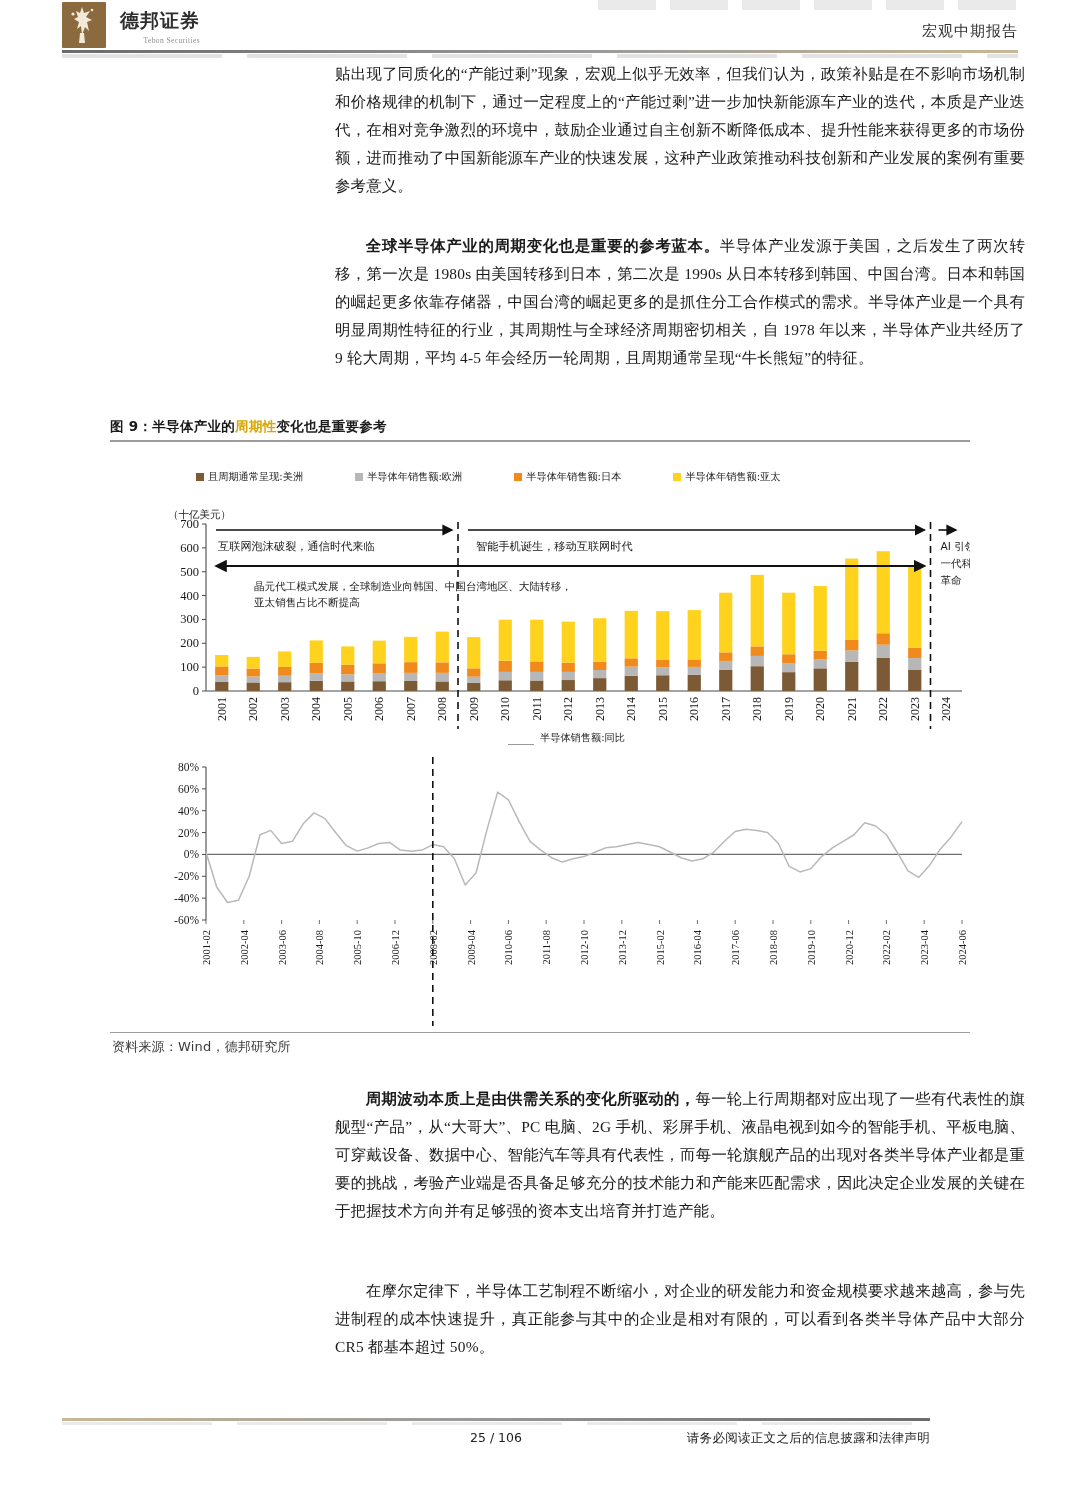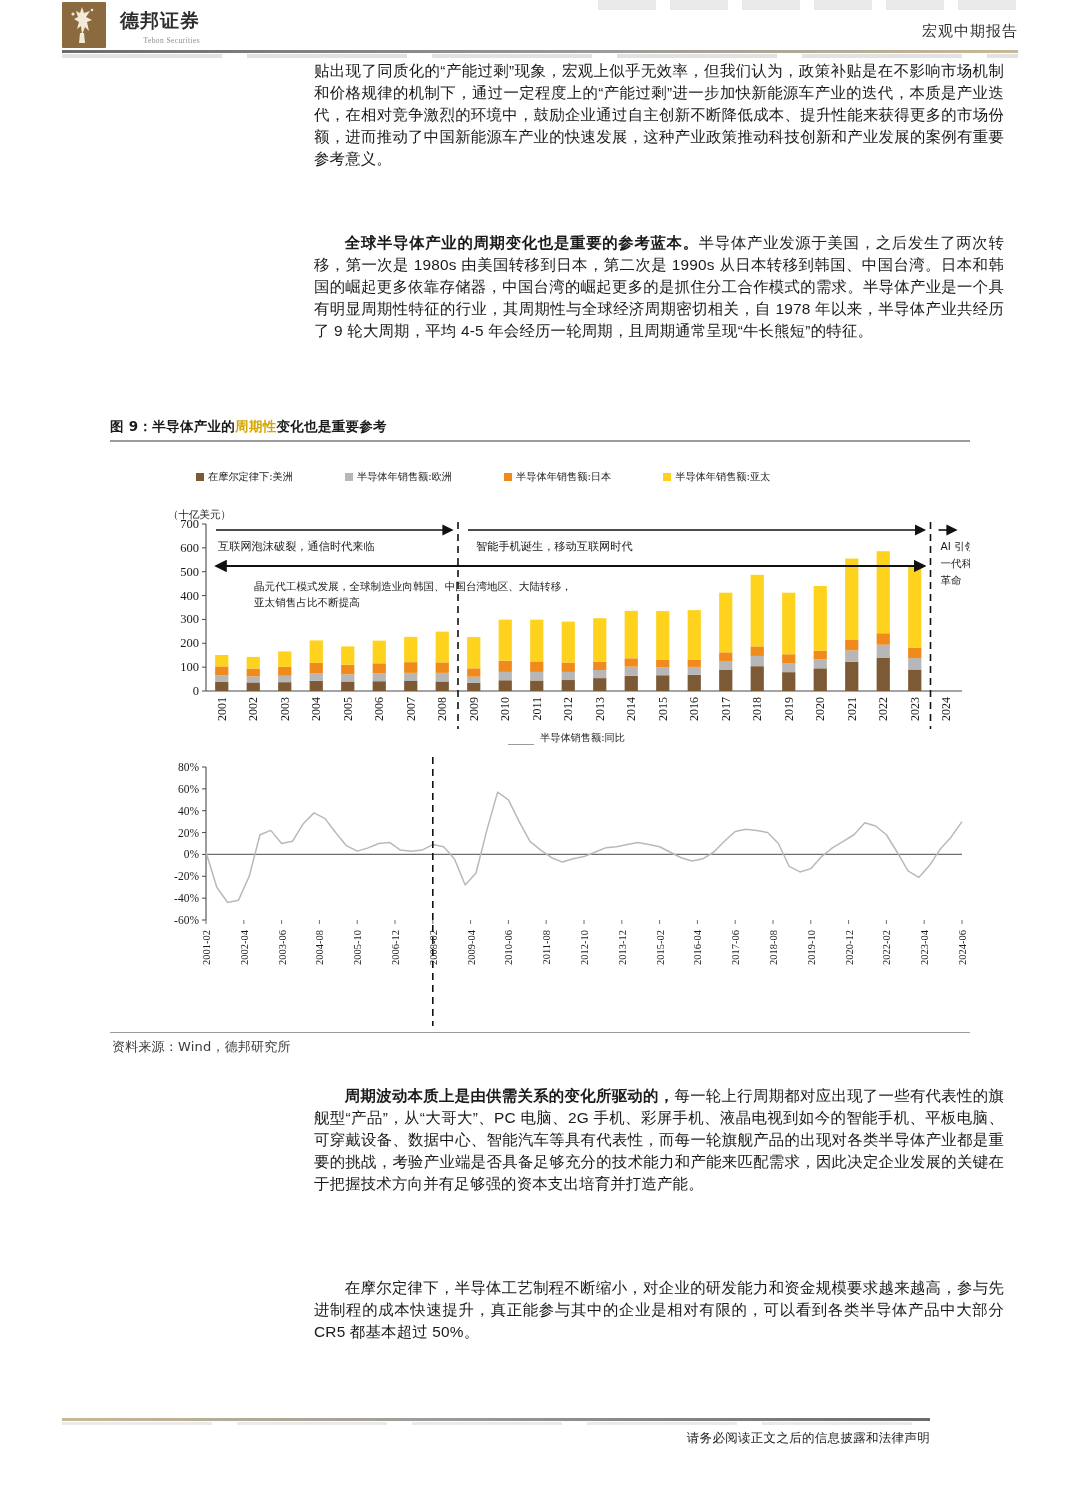--- a/index.html
+++ b/index.html
@@ -50,27 +50,28 @@
   }
   .header-rule2{
     position:absolute;left:62px;right:62px;top:54px;height:4px;
     background:repeating-linear-gradient(90deg,#cfcfcf 0 160px,#ffffff 160px 185px);
     opacity:.6;
   }
 
   
   .para{
     position:absolute;
-    font-family:Liberation Sans, sans-serif;
+    font-family:Liberation Serif, serif;
     font-size:15.4px;
-    line-height:22px;
+    line-height:28px;
     color:#1a1a1a;
     text-align:justify;
     text-justify:inter-ideograph;
     letter-spacing:.2px;
+    margin-left:21px;
   }
   .para b{font-weight:bold;}
   .indent{text-indent:2em;}
 
   #p1{left:314px;top:60px;width:690px;}
   #p2{left:314px;top:232px;width:690px;}
   #p5{left:314px;top:1085px;width:690px;}
   #p6{left:314px;top:1277px;width:690px;}
 
   
@@ -169,21 +170,21 @@
   </div>
 
   <div class="fig-title">
     <span>图 9：</span><span>半导体产业的</span><span class="hl">周期性</span><span>变化也是重要参考</span>
   </div>
   <div class="fig-rule"></div>
 
   <div class="legend">
     <span class="item">
       <span class="swatch" style="background:#7b5a35"></span>
-      <span>在摩尔定律下:美洲</span>
+      <span>且周期通常呈现:美洲</span>
     </span>
     <span class="item">
       <span class="swatch" style="background:#b7b7b7"></span>
       <span>半导体年销售额:欧洲</span>
     </span>
     <span class="item">
       <span class="swatch" style="background:#f08a1c"></span>
       <span>半导体年销售额:日本</span>
     </span>
     <span class="item">
@@ -426,15 +427,16 @@
   <div class="src-note">资料来源：Wind，德邦研究所</div>
 
   <div class="para indent" id="p5">
     <b>周期波动本质上是由供需关系的变化所驱动的，</b><span>每一轮上行周期都对应出现了一些有代表性的旗舰型“产品”，从“大哥大”、PC 电脑、2G 手机、彩屏手机、液晶电视到如今的智能手机、平板电脑、可穿戴设备、数据中心、智能汽车等具有代表性，而每一轮旗舰产品的出现对各类半导体产业都是重要的挑战，考验产业端是否具备足够充分的技术能力和产能来匹配需求，因此决定企业发展的关键在于把握技术方向并有足够强的资本支出培育并打造产能。</span>
   </div>
 
   <div class="para indent" id="p6">在摩尔定律下，半导体工艺制程不断缩小，对企业的研发能力和资金规模要求越来越高，参与先进制程的成本快速提升，真正能参与其中的企业是相对有限的，可以看到各类半导体产品中大部分 CR5 都基本超过 50%。</div>
 
   <div class="footer-rule"></div>
   <div class="footer-rule2"></div>
+  <div class="pageno">25 / 106</div>
   <div class="disclaim">请务必阅读正文之后的信息披露和法律声明</div>
 
 </div>
 
 </body></html>

